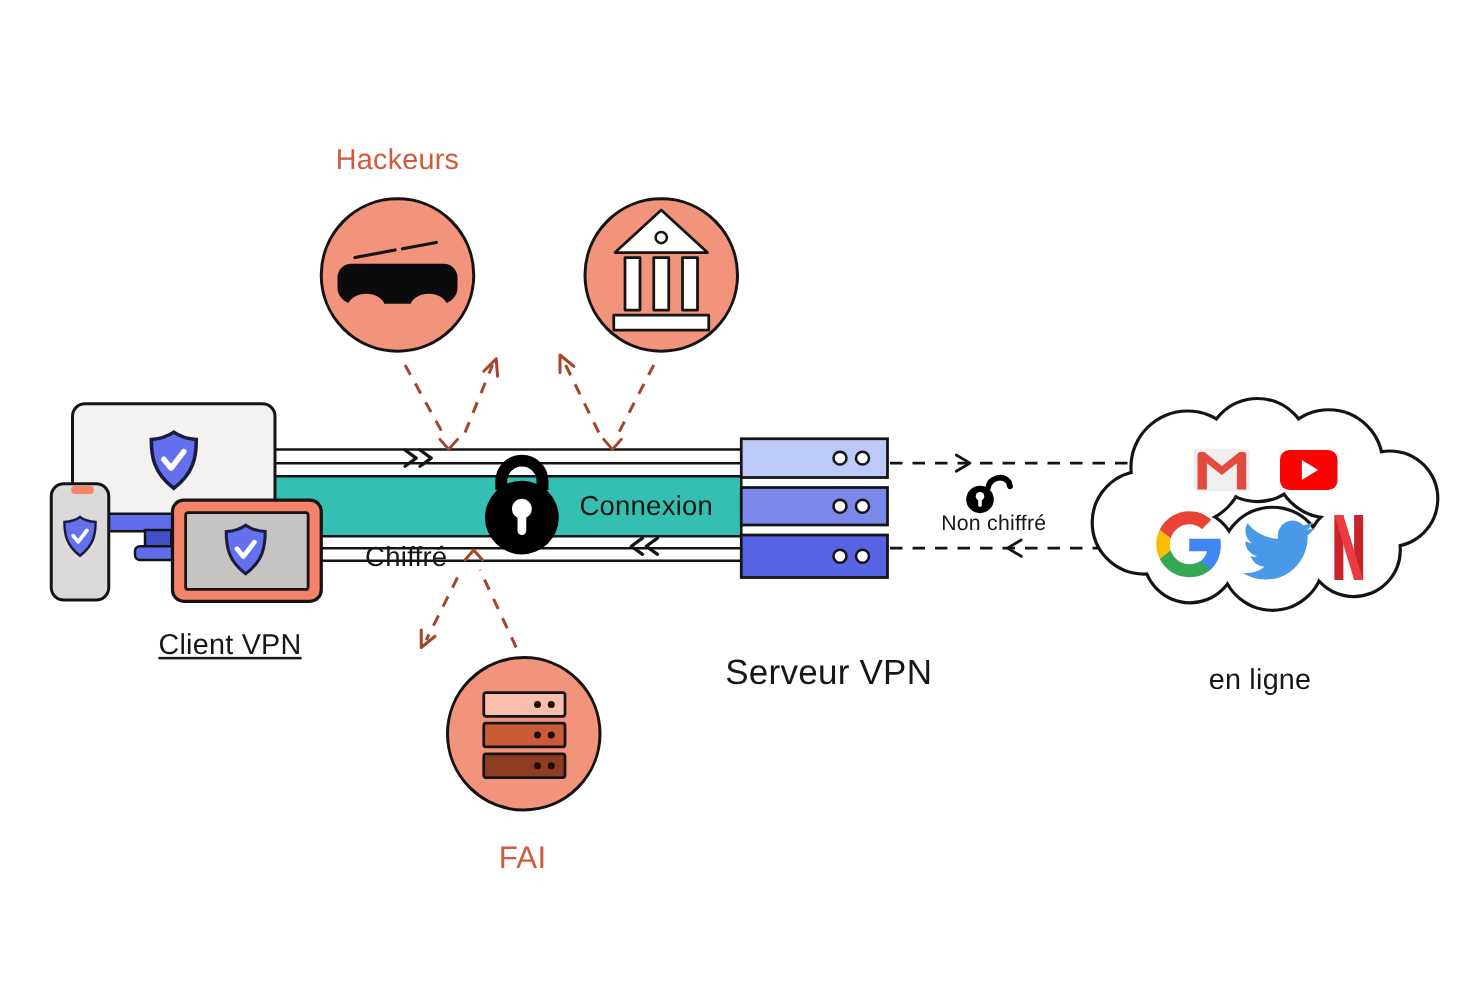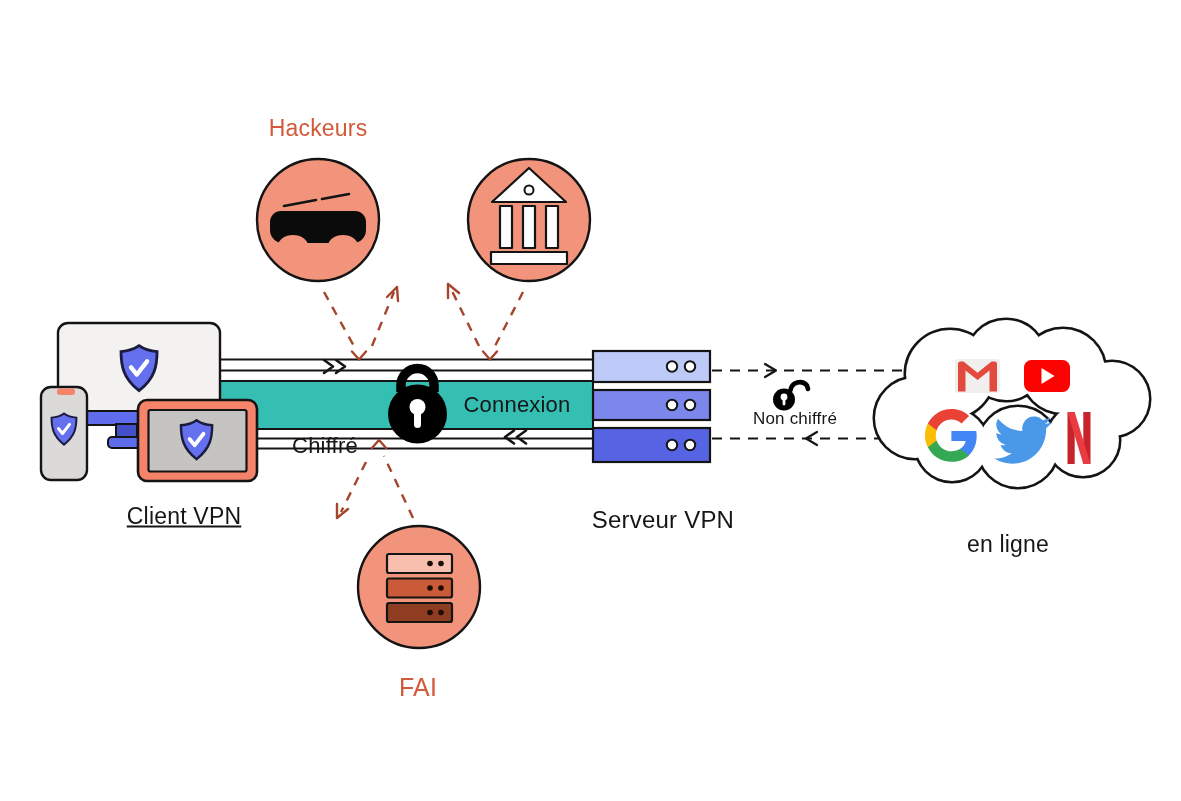--- a/index.html
+++ b/index.html
@@ -215,18 +215,18 @@
       <rect x="16.3" y="0" width="7.2" height="52" fill="var(--netflix-red)"></rect>
       <path d="M0.5 0 L7.7 0 L23.5 52 L16.3 52 Z" fill="var(--netflix-bright)"></path>
     </g>
   </g>
 </svg>
 
 <div class="lbl accent" style="left:318px;top:128px;font-size:23px;">Hackeurs</div>
 <div class="lbl" style="left:184px;top:516px;font-size:23px;text-decoration:underline;">Client VPN</div>
 <div class="lbl" style="left:325px;top:405px;font-size:22px;margin-top:41px;">Chiffré</div>
 <div class="lbl" style="left:517px;top:405px;font-size:22px;">Connexion</div>
-<div class="lbl" style="left:663px;top:520px;font-size:24px;">Serveur VPN</div>
+<div class="lbl" style="left:663px;top:538px;font-size:28px;">Serveur VPN</div>
 <div class="lbl" style="left:795px;top:419px;font-size:17px;">Non chiffré</div>
 <div class="lbl" style="left:1008px;top:544px;font-size:23px;">en ligne</div>
 <div class="lbl accent" style="left:418px;top:687px;font-size:25px;">FAI</div>
 
 </div>
 
 </body></html>

